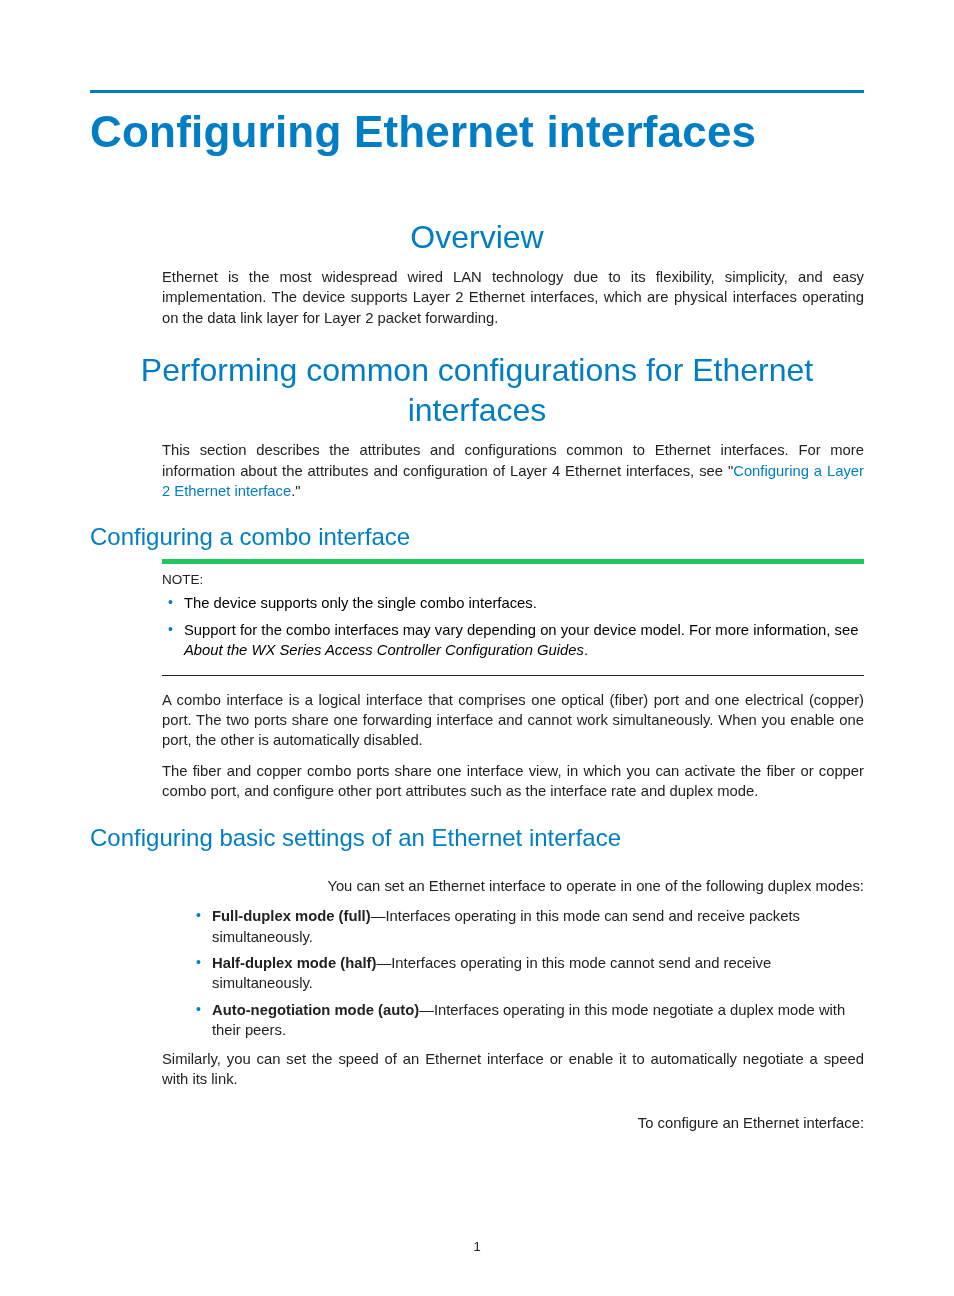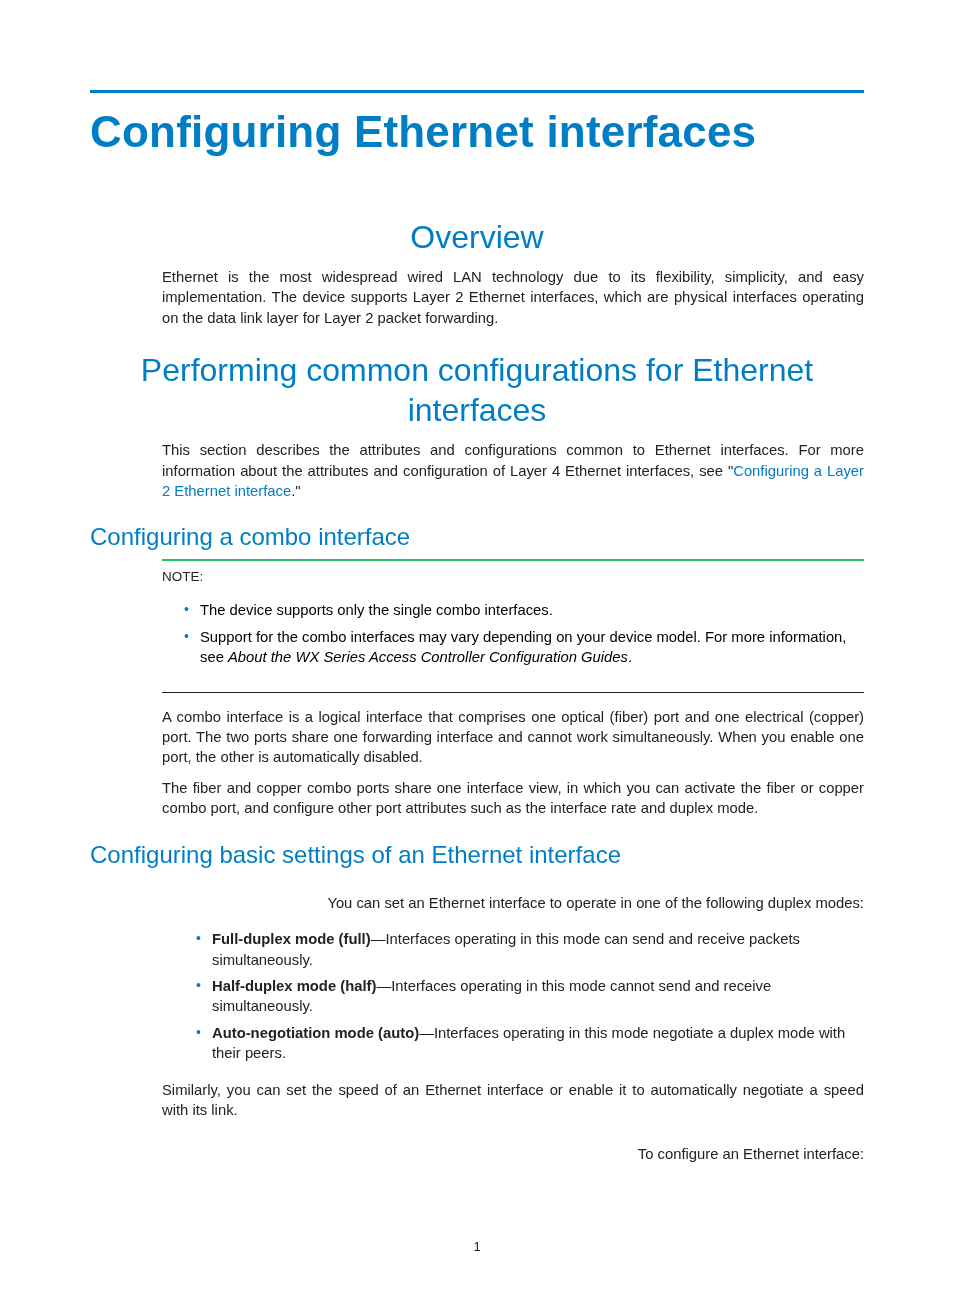--- a/index.html
+++ b/index.html
@@ -52,35 +52,35 @@
     margin: 8px 0 10px 0;
     text-align: justify;
   }
   .body-text p.just-left { text-align: right; margin-top: 24px; }
   .link {
     color: #007ec5;
     text-decoration: none;
   }
   .note-box {
     margin-left: 72px;
-    border-top: 2px solid #22c55e;
+    border-top: 5px solid #22c55e;
     border-bottom: 1px solid #222;
     padding: 6px 0 8px 0;
     margin-top: 6px;
     margin-bottom: 14px;
   }
   .note-label {
     font-size: 13.5px;
     color: #222;
     margin: 2px 0 6px 0;
   }
   ul.bullets {
     list-style: none;
     padding: 0;
-    margin: 16px;
+    margin: 0;
   }
   ul.bullets > li {
     position: relative;
     padding-left: 22px;
     margin: 4px 0 6px 0;
     font-size: 14.8px;
     line-height: 1.38;
     text-align: left;
   }
   ul.bullets > li::before {

